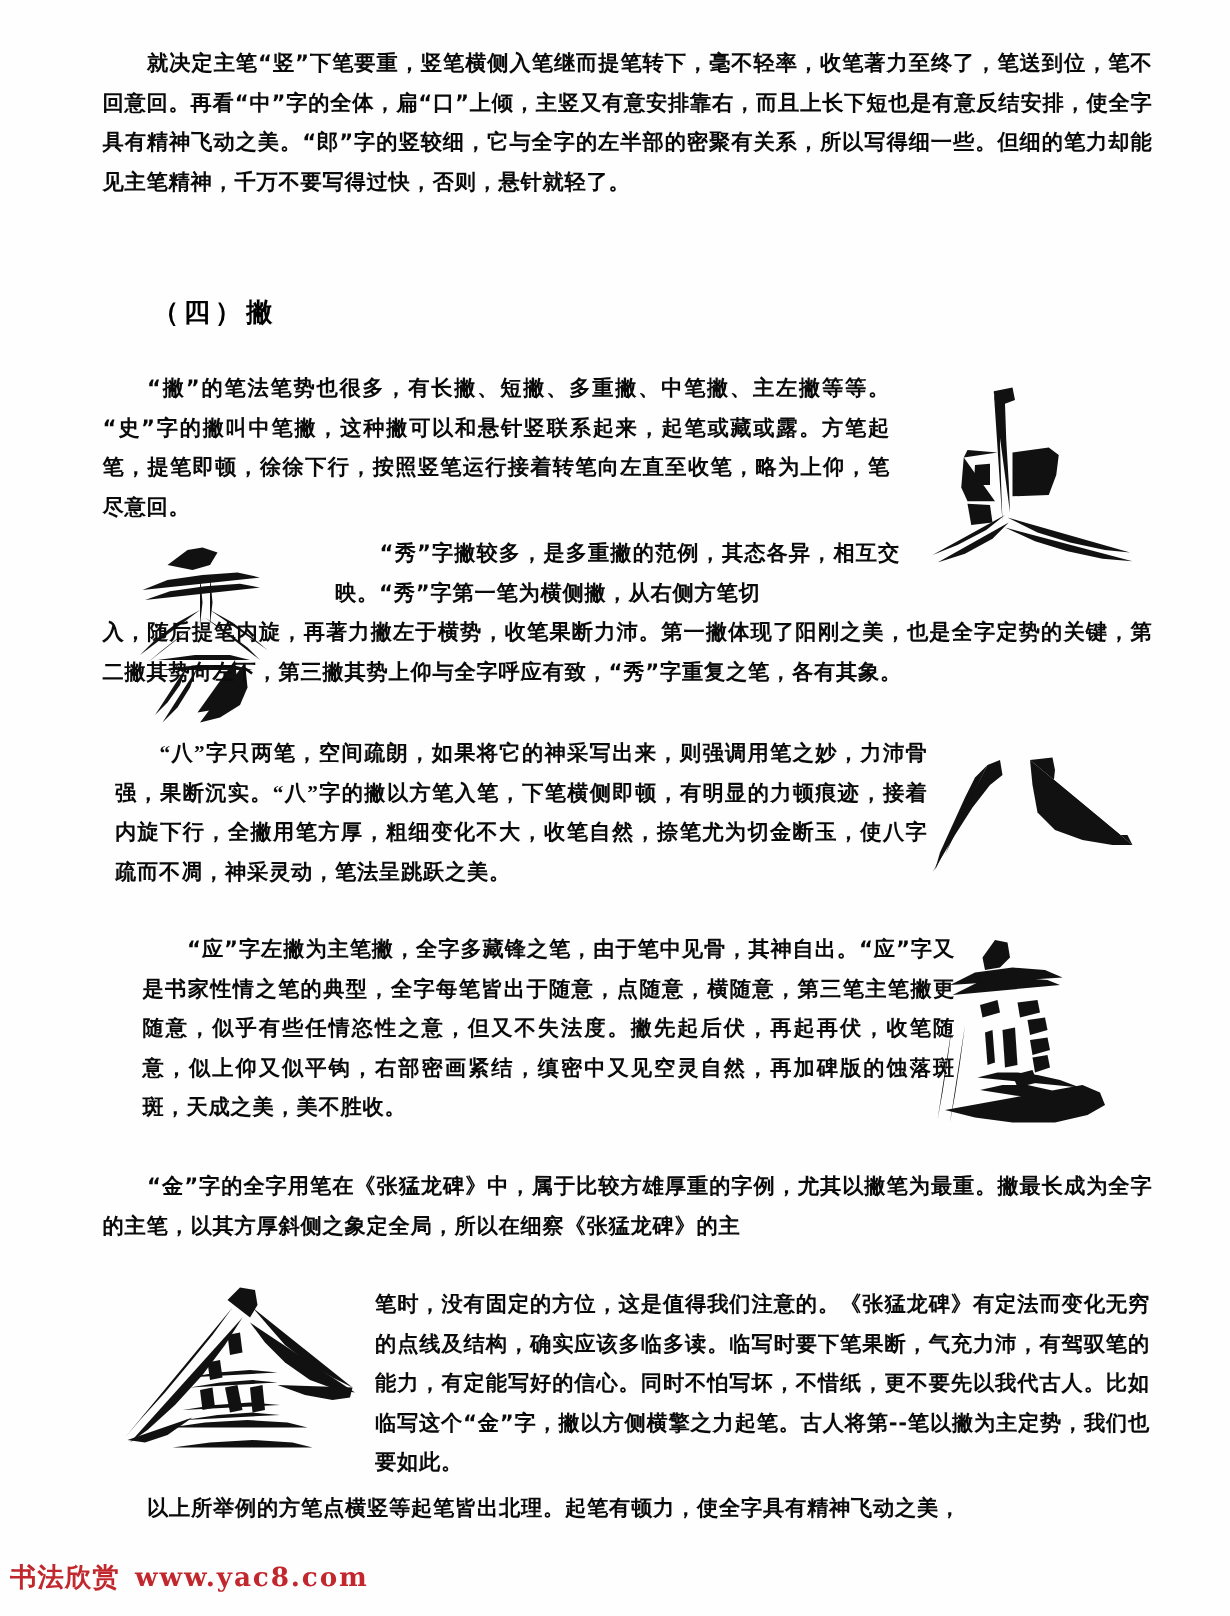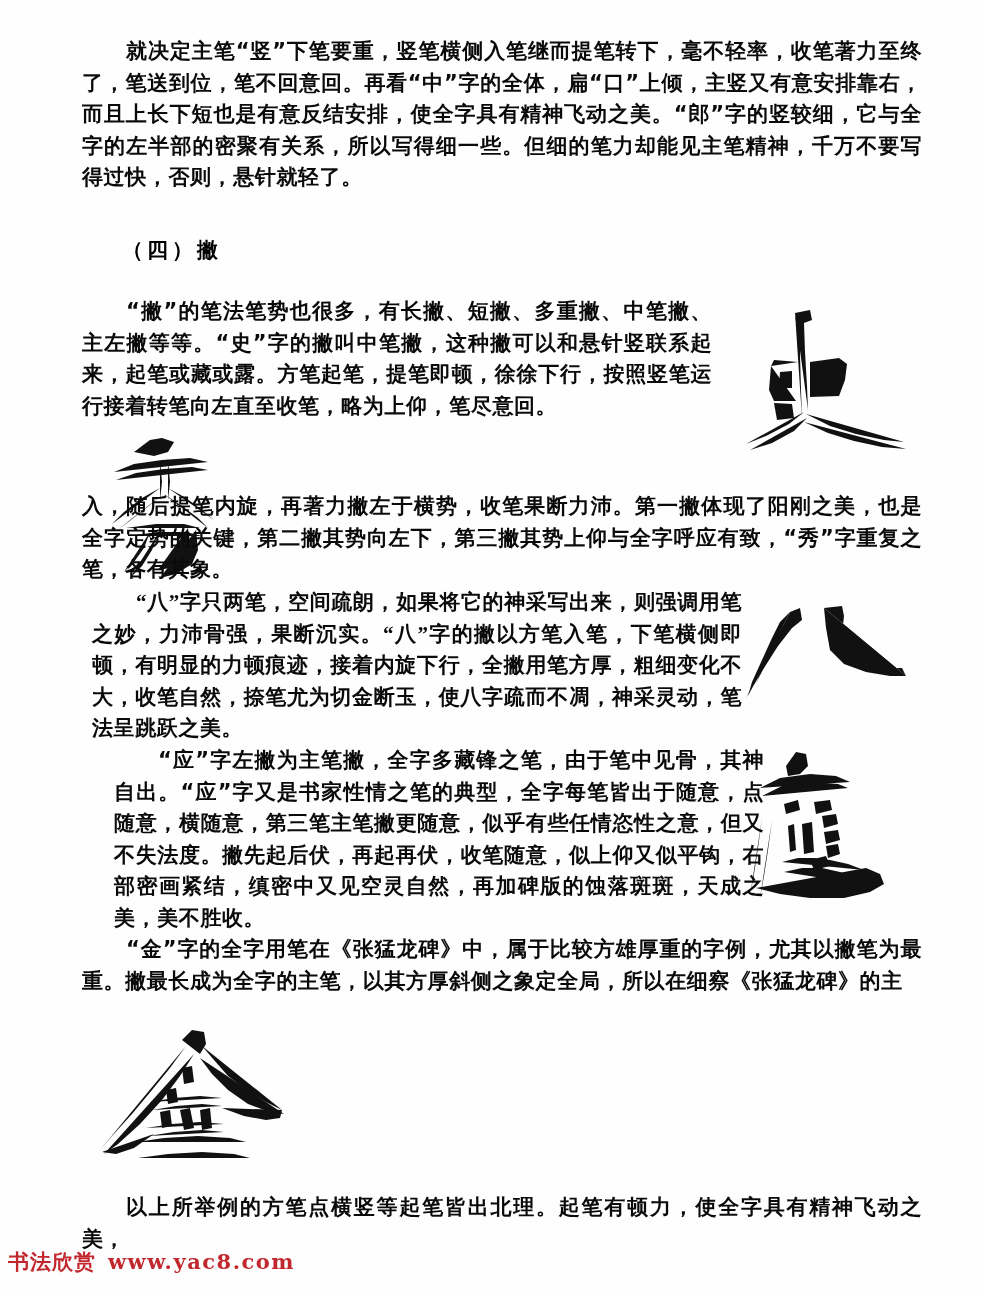--- a/index.html
+++ b/index.html
@@ -11,21 +11,21 @@
   }
   .page{
     position:absolute;inset:0;
     width:984px;height:1293px;
     background:#fefefe;
   }
   
   .txt{
     position:absolute;
     font-family:"DejaVu Sans","Liberation Sans",sans-serif;
-    font-size:21px;
+    font-size:17px;
     line-height:31.6px;
     color:#0a0a0a;
     text-align:justify;
     text-justify:inter-character;
     letter-spacing:0.6px;
     -webkit-font-smoothing:none;
     font-weight:600;
   }
   .indent{text-indent:2.1em;}
   .heading{
@@ -125,20 +125,21 @@
         <path d="M24 104 L54 100 L82 100 L98 104"></path>
         <path d="M84 96 L86 116 L80 128 L66 136 L54 138"></path>
         <path d="M92 98 L94 118 L88 132 L72 142 L56 146"></path>
 
         <path d="M46 100 L40 116 L30 130 L20 140"></path>
         <path d="M54 102 L48 118 L38 134 L26 146"></path>
       </g>
     </svg>
   </div>
 
+  <div class="txt indent" id="p-xiu">“秀”字撇较多，是多重撇的范例，其态各异，相互交映。“秀”字第一笔为横侧撇，从右侧方笔切</div>
 
   <div class="txt" id="p-xiu2">入，随后提笔内旋，再著力撇左于横势，收笔果断力沛。第一撇体现了阳刚之美，也是全字定势的关键，第二撇其势向左下，第三撇其势上仰与全字呼应有致，“秀”字重复之笔，各有其象。</div>
 
   <div class="fig" style="left:744px;top:598px;width:170px;height:104px;">
     <svg viewBox="0 0 170 104" width="170" height="104" aria-hidden="true">
       <g fill="none" stroke="#111" stroke-width="4.4" stroke-linejoin="round" stroke-linecap="round">
 
         <path d="M46 14 L56 10 L58 22 L48 30 L34 48 L20 70 L8 90 L2 100"></path>
         <path d="M46 14 L36 24 L28 40 L18 62 L8 84 L4 98"></path>
         <path d="M40 26 L30 44 L20 66 L12 86"></path>
@@ -211,20 +212,21 @@
         <path d="M106 86 L116 84 L118 104 L108 106 Z"></path>
 
         <path d="M42 118 L70 114 L104 112 L136 114 L152 118"></path>
         <path d="M44 134 L74 130 L108 128 L140 130 L156 134"></path>
         <path d="M42 118 L44 136"></path>
         <path d="M152 118 L156 136"></path>
       </g>
     </svg>
   </div>
 
+  <div class="txt" id="p-jin2">笔时，没有固定的方位，这是值得我们注意的。《张猛龙碑》有定法而变化无穷的点线及结构，确实应该多临多读。临写时要下笔果断，气充力沛，有驾驭笔的能力，有定能写好的信心。同时不怕写坏，不惜纸，更不要先以我代古人。比如临写这个“金”字，撇以方侧横擎之力起笔。古人将第--笔以撇为主定势，我们也要如此。</div>
 
   <div class="txt indent" id="p-last">以上所举例的方笔点横竖等起笔皆出北理。起笔有顿力，使全字具有精神飞动之美，</div>
 
   <div class="footer">
     <span>书法欣赏</span><span class="url">www.yac8.com</span>
   </div>
 
 </div>
 
 </body></html>

